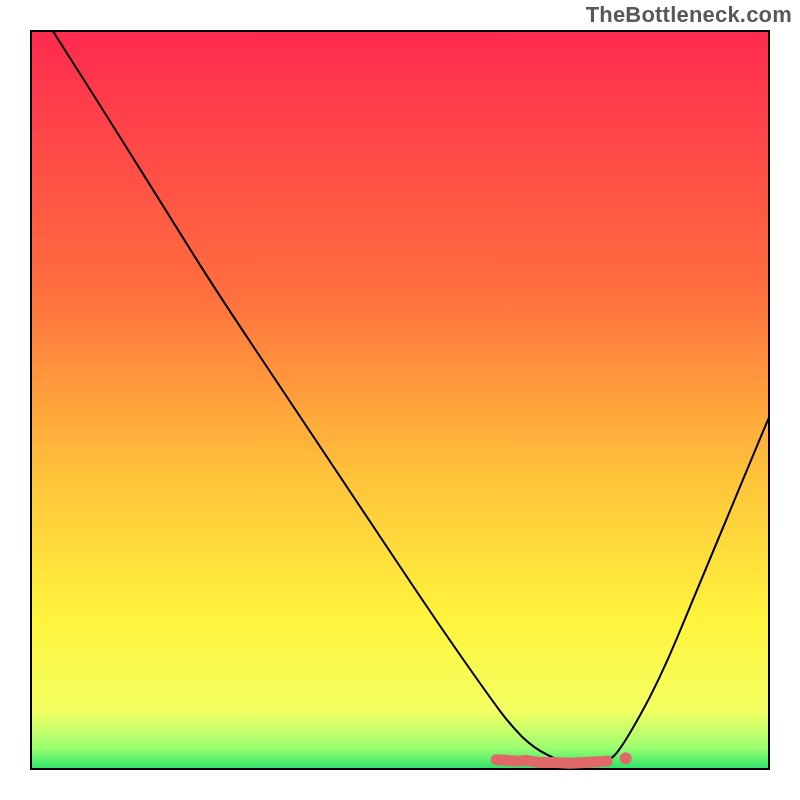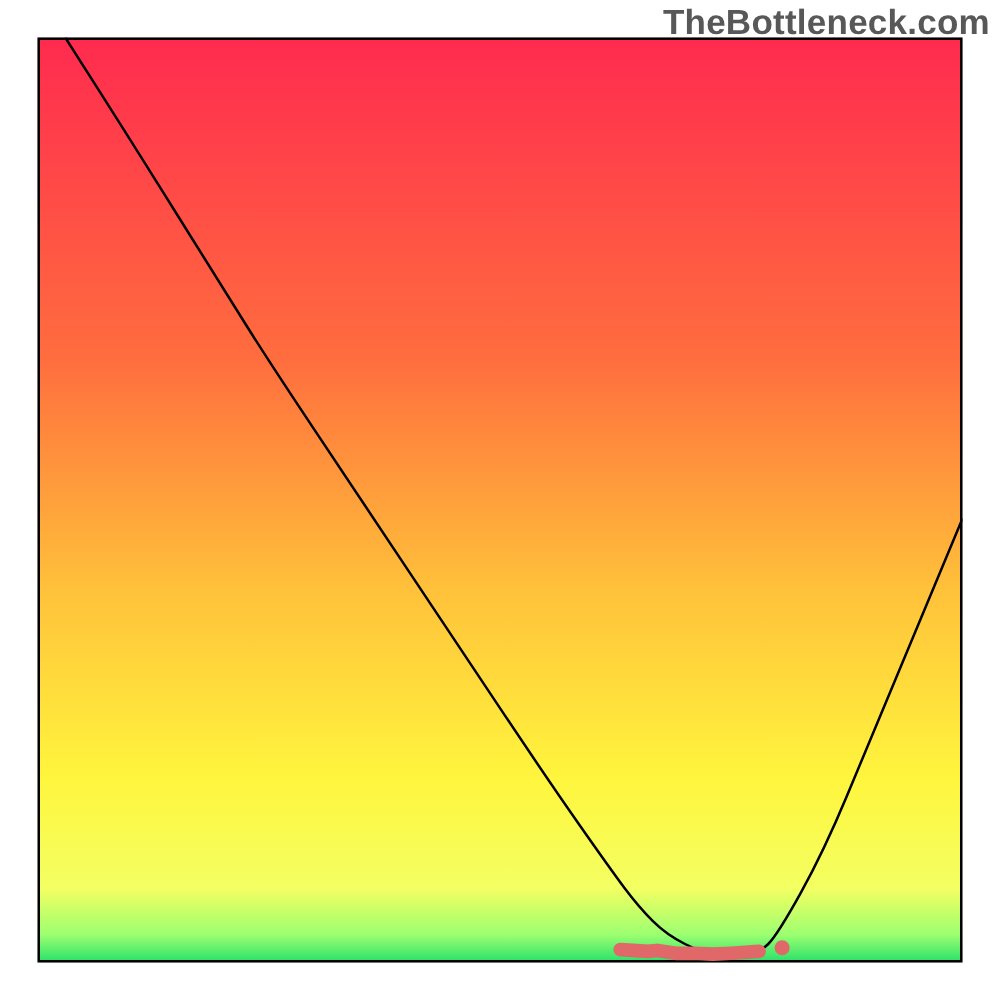--- a/index.html
+++ b/index.html
@@ -13,21 +13,21 @@
   }
   .container {
     position: relative;
     width: 800px;
     height: 800px;
   }
   .watermark {
     position: absolute;
     top: 2px;
     right: 8px;
-    font-size: 28px;
+    font-size: 22px;
     font-weight: bold;
     color: #585858;
     letter-spacing: 0.2px;
     z-index: 10;
   }
   .plot {
     position: absolute;
     top: 30px;
     left: 30px;
     width: 740px;

